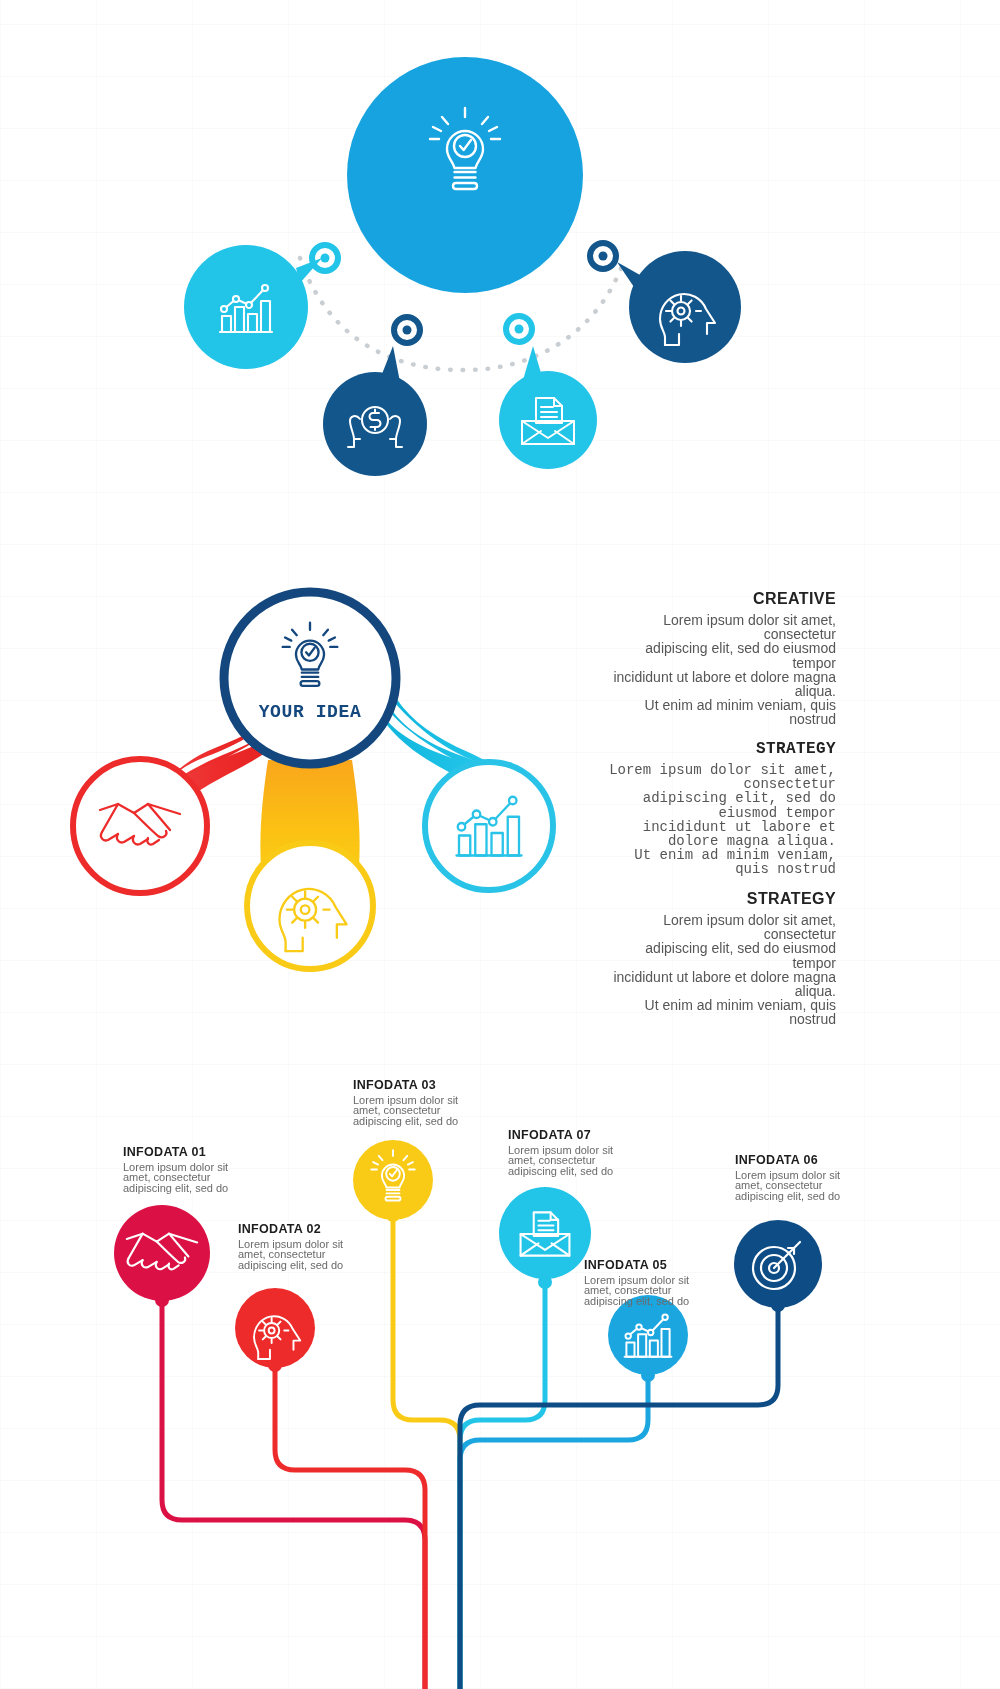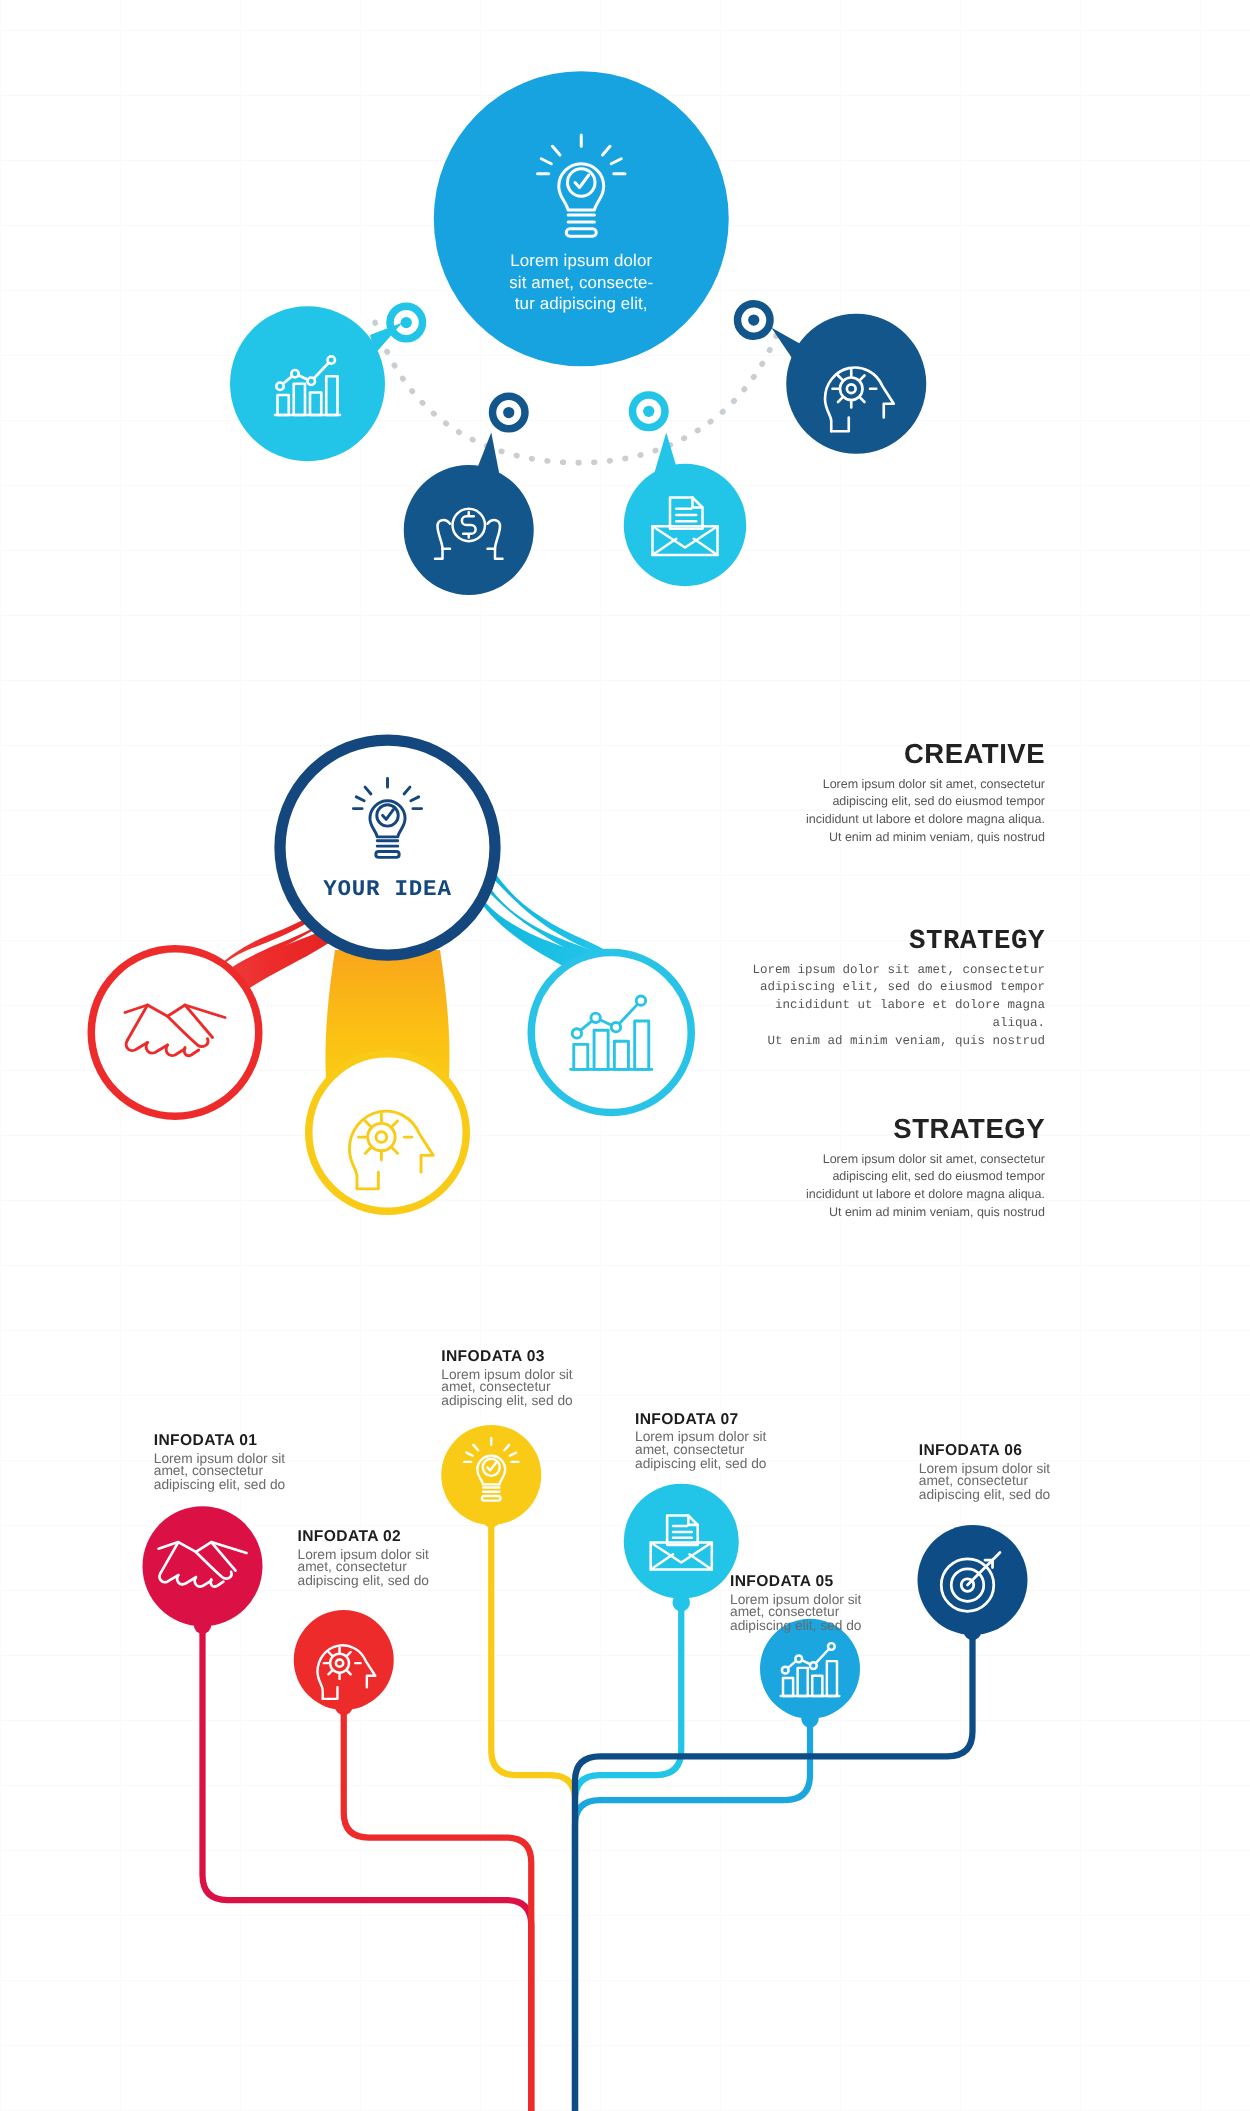--- a/index.html
+++ b/index.html
@@ -38,25 +38,25 @@
     position:absolute;
     left:230px;top:702px;width:160px;
     text-align:center;
     font-size:18px;font-weight:bold;
     color:#14477D;
     letter-spacing:0.6px;
     font-family:Liberation Mono, monospace;
   }
   .s2-block{position:absolute;width:238px;text-align:right;}
   .s2-block .s2-title{
-    font-size:22px;font-weight:bold;color:#222222;
+    font-size:16px;font-weight:bold;color:#222222;
     letter-spacing:0.4px;margin:0 0 5px 0;
   }
   .s2-block .s2-body{
-    font-size:10px;line-height:14.2px;color:#565656;margin:0;
+    font-size:14px;line-height:14.2px;color:#565656;margin:0;
   }
 
   
   .info-block{position:absolute;width:130px;text-align:left;}
   .info-block .info-title{
     font-size:12.5px;font-weight:bold;color:#1d1d1d;
     letter-spacing:0.3px;margin:0 0 3px 0;white-space:nowrap;
   }
   .info-block .info-body{
     font-size:11px;line-height:10.4px;color:#6a6a6a;margin:0;
@@ -348,25 +348,20 @@
   <g transform="translate(776,1266) scale(1.0)" fill="none" stroke="#ffffff" stroke-width="2.2" stroke-linecap="round" stroke-linejoin="round">
     <circle cx="-2" cy="2" r="21"></circle>
     <circle cx="-2" cy="2" r="13"></circle>
     <circle cx="-2" cy="2" r="5"></circle>
     <path d="M-2,2 L18,-18"></path>
     <path d="M12,-18 l6,0 l0,6"></path>
     <path d="M18,-18 l6,-6"></path>
   </g>
 </svg>
 
-<div class="s1-hero-text">
-  <div>Lorem ipsum dolor</div>
-  <div>sit amet, consecte-</div>
-  <div>tur adipiscing elit,</div>
-</div>
 
 <div class="your-idea-label">YOUR IDEA</div>
 
 <div class="s2-block" style="left:598px;top:590px;">
   <p class="s2-title">CREATIVE</p>
   <p class="s2-body">
     <span>Lorem ipsum dolor sit amet, consectetur</span><br>
     <span>adipiscing elit, sed do eiusmod tempor</span><br>
     <span>incididunt ut labore et dolore magna aliqua.</span><br>
     <span>Ut enim ad minim veniam, quis nostrud</span>

